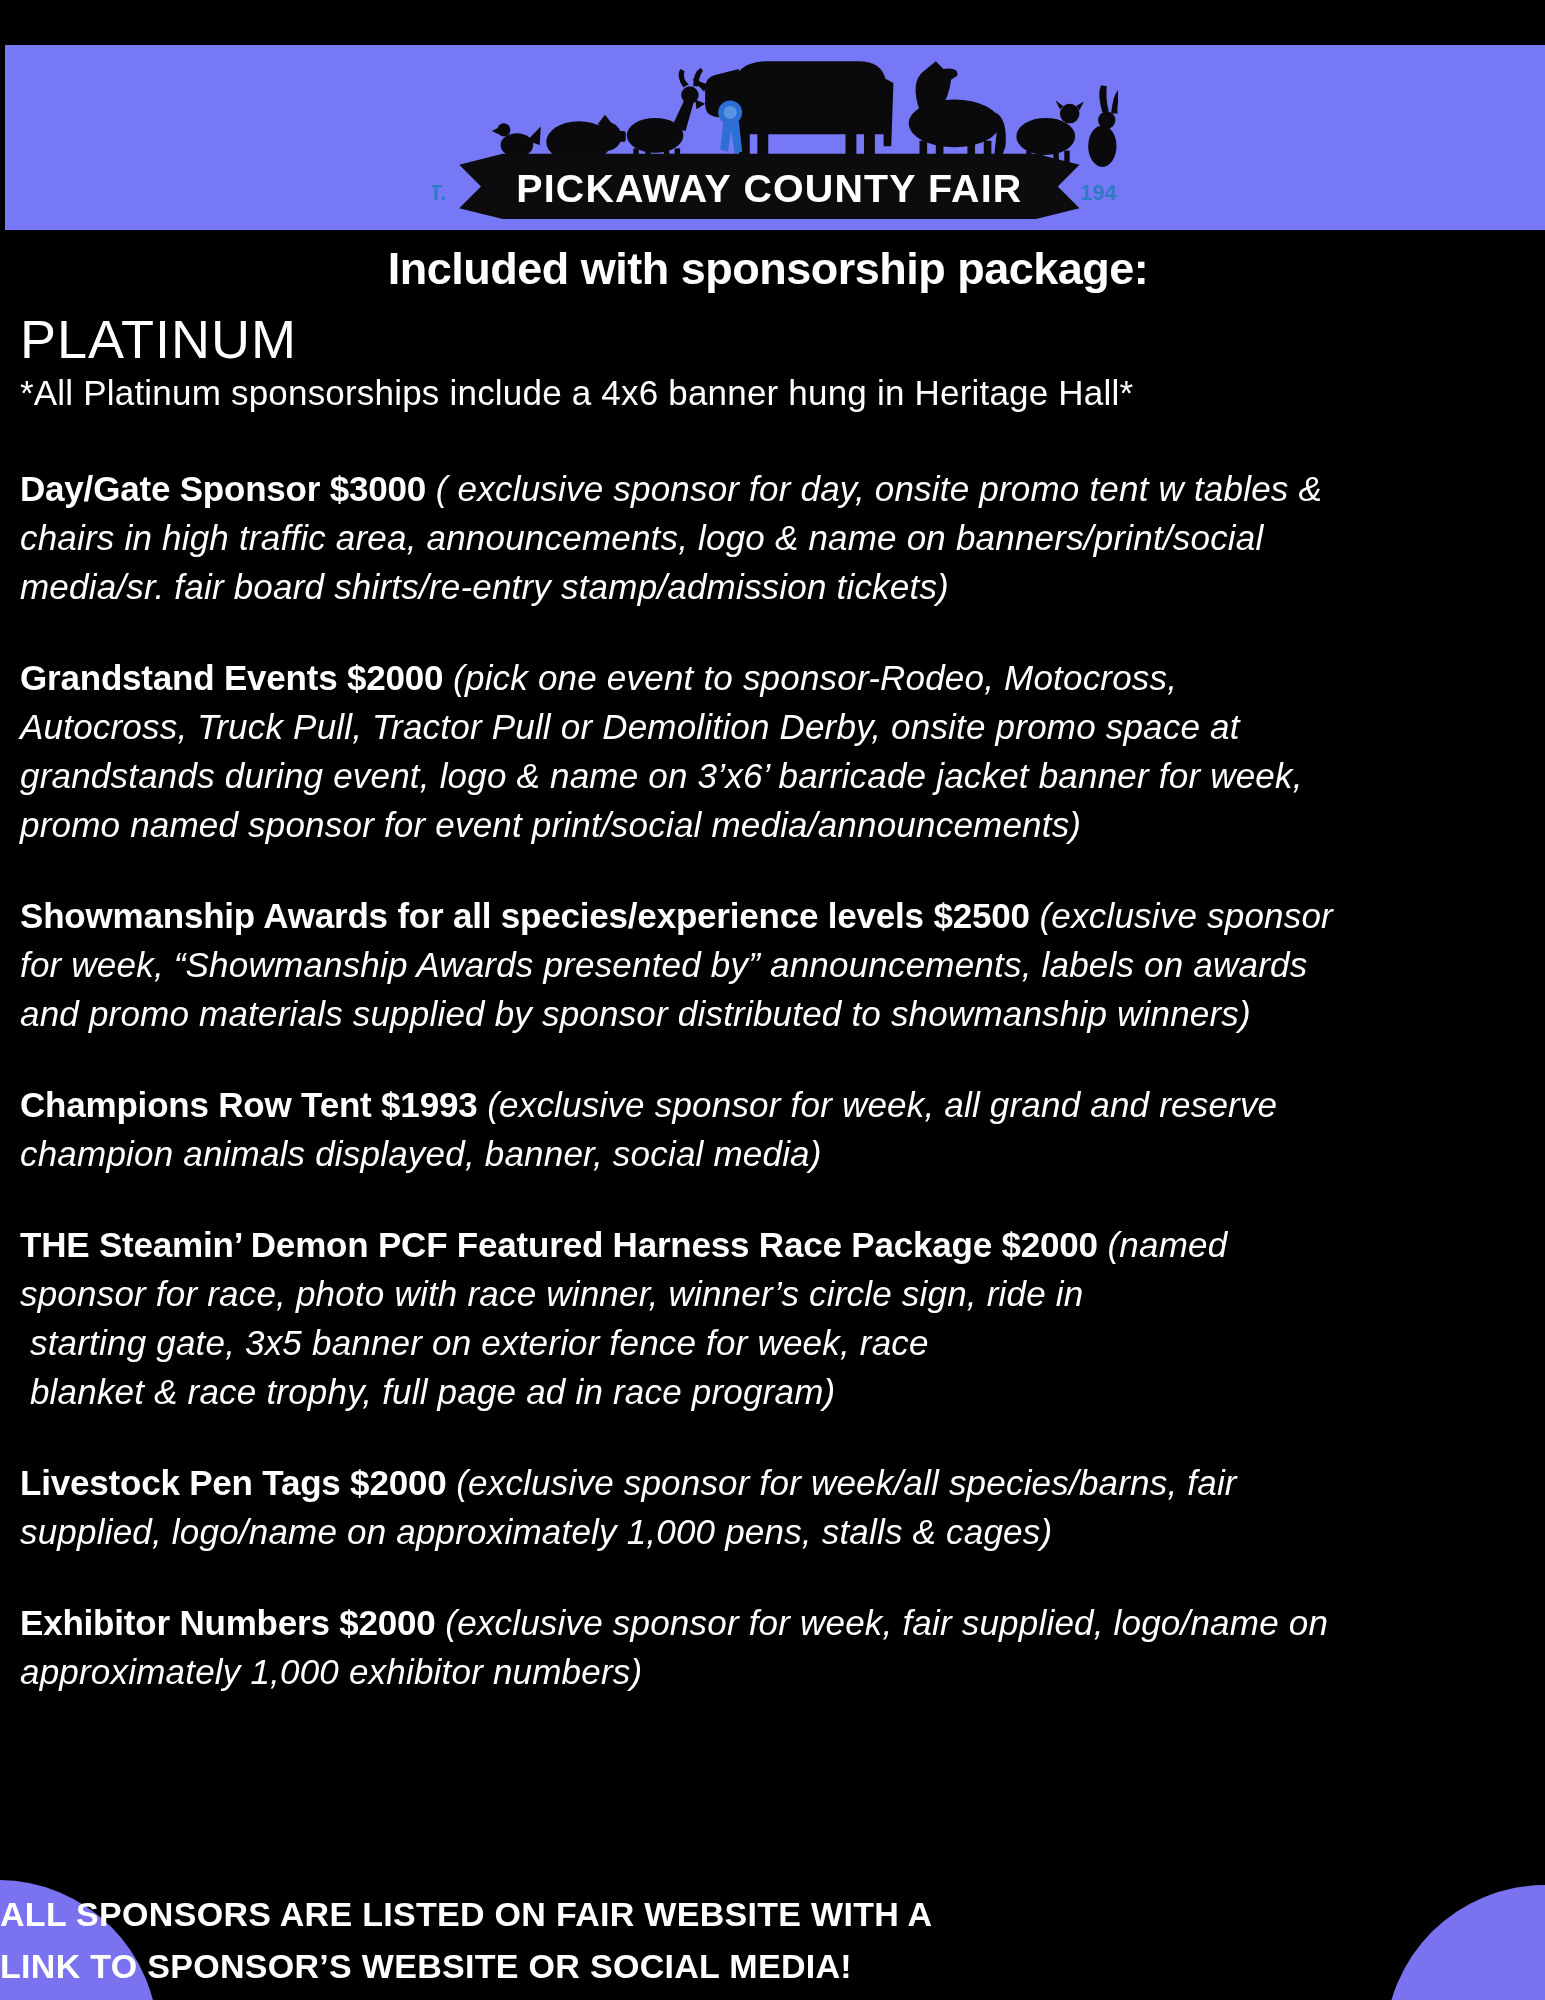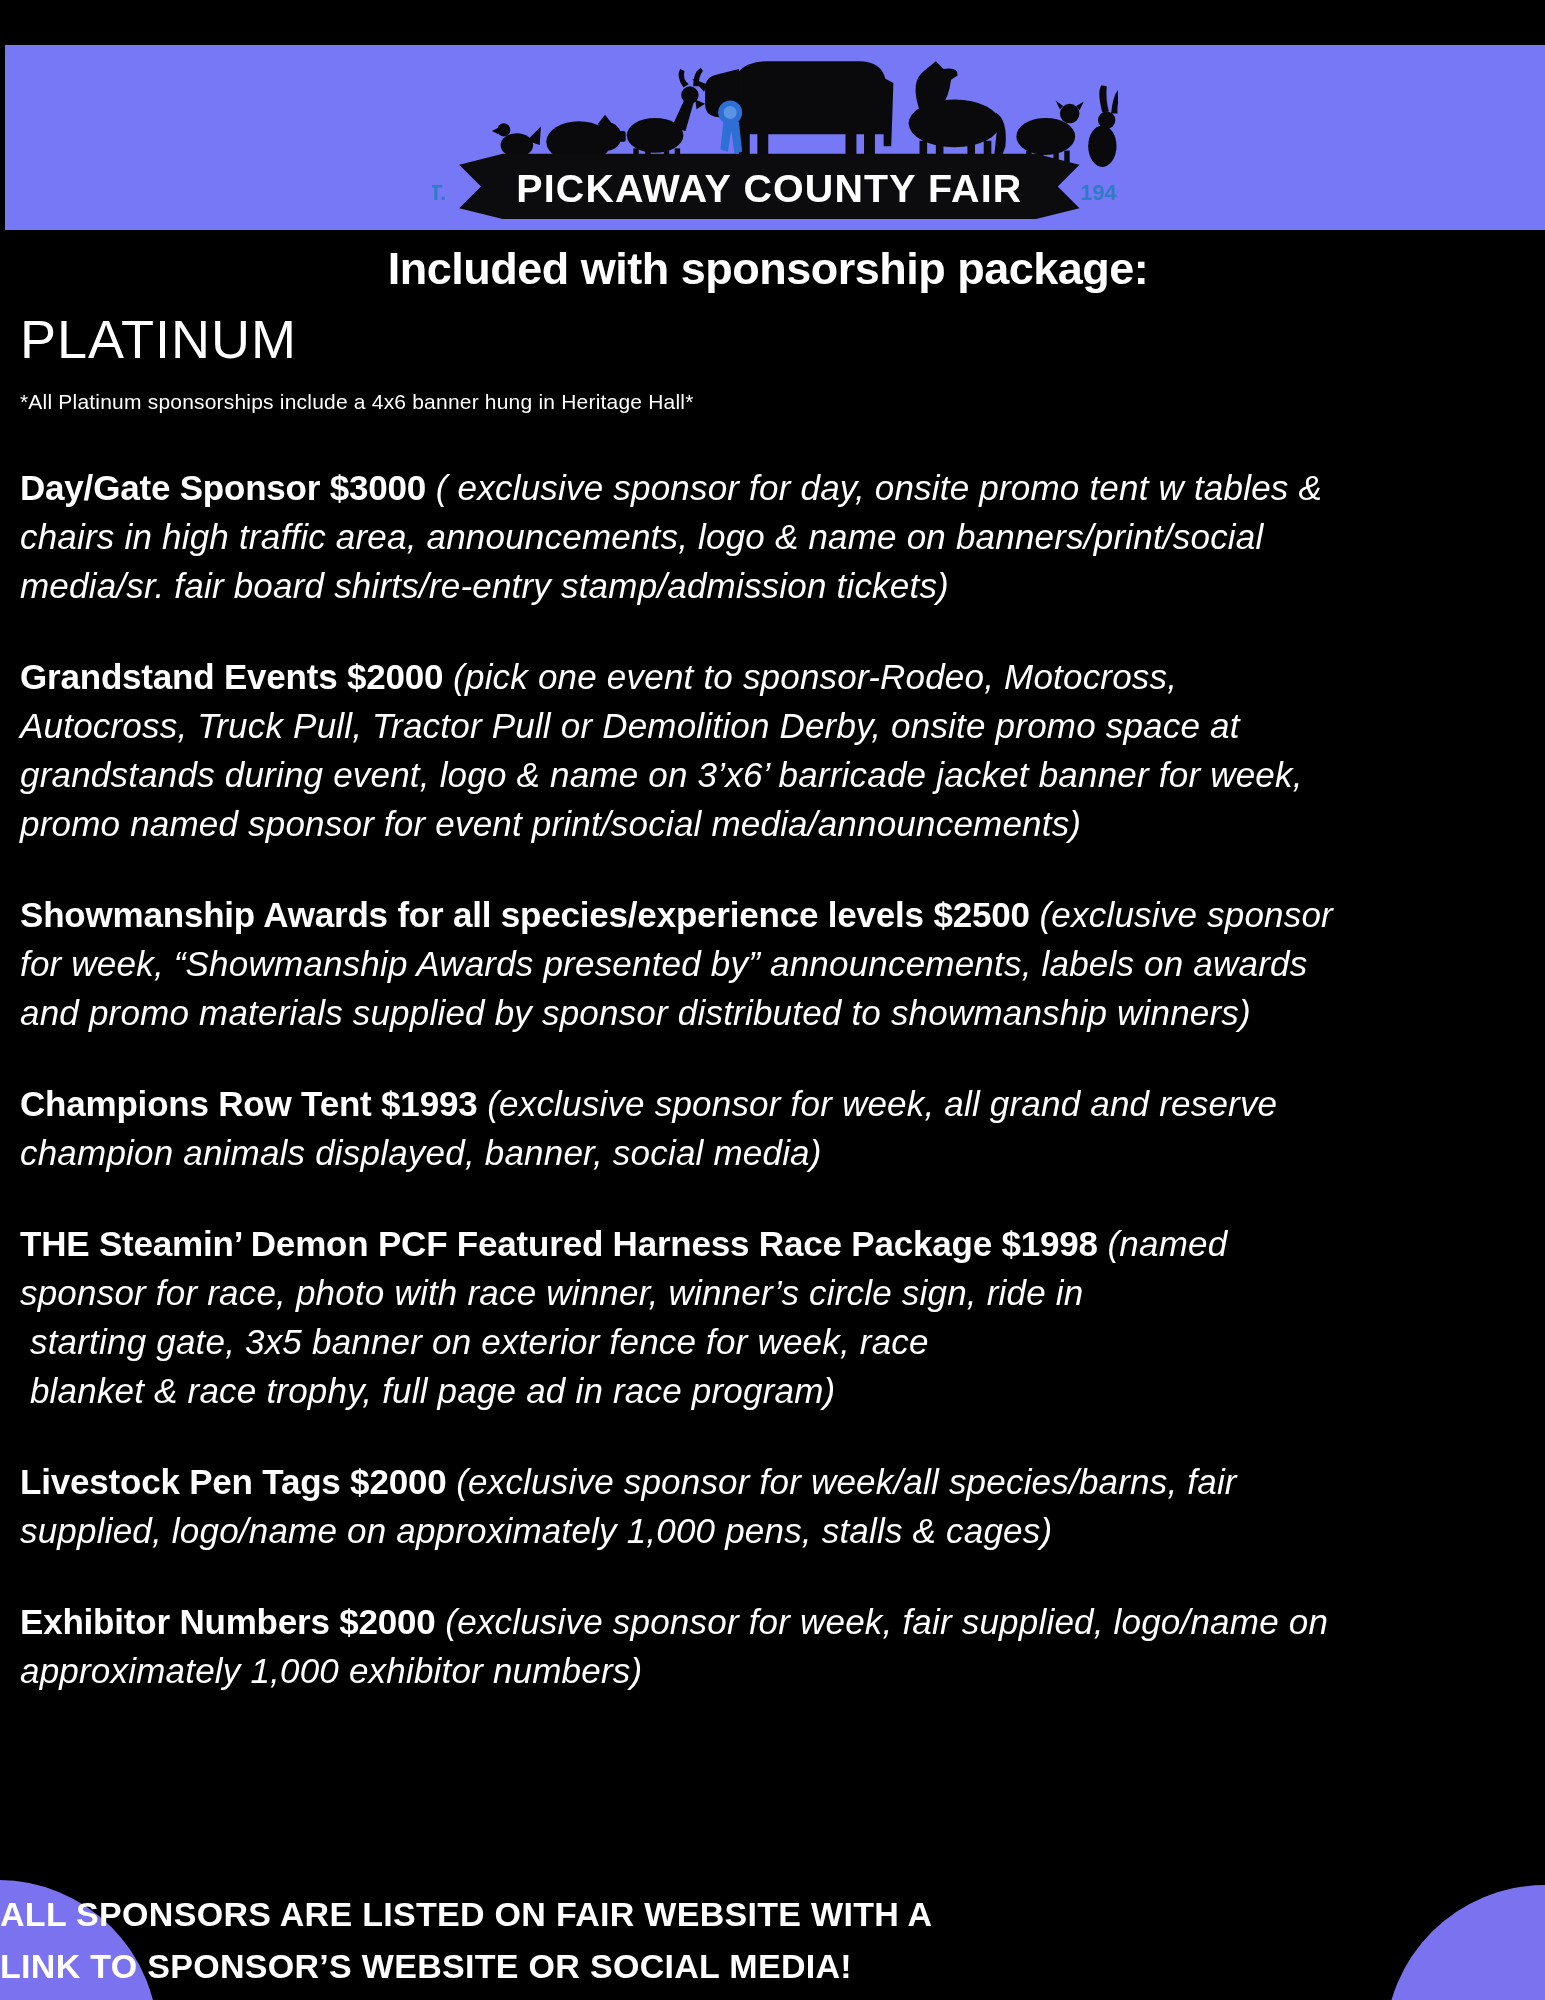--- a/index.html
+++ b/index.html
@@ -23,22 +23,22 @@
   .main-title {
     text-align:center;
     font-size:45px; font-weight:800; letter-spacing:-0.5px;
     line-height:1.2;
   }
   .tier-title {
     font-size:54px; font-weight:400; letter-spacing:1px;
     margin-top:12px; line-height:1.15;
   }
   .tier-note {
-    font-size:21px; font-weight:400; letter-spacing:0.2px;
-    margin-top:18px; line-height:1.3;
+    font-size:35px; font-weight:400; letter-spacing:0.2px;
+    margin-top:0; line-height:1.3;
   }
   .pkg {
     font-size:35px; line-height:49px;
     margin-top:42px;
   }
   .pkg:first-of-type { margin-top:48px; }
   .pkg b { font-weight:700; letter-spacing:-0.2px; }
   .pkg i { font-weight:300; font-style:italic; white-space:pre-wrap; letter-spacing:0.2px; }
   .footer-note {
     position:absolute; left:0; right:0; top:1888px;
@@ -156,21 +156,21 @@
 grandstands during event, logo &amp; name on 3’x6’ barricade jacket banner for week,
 promo named sponsor for event print/social media/announcements)</i></p>
 
   <p class="pkg"><b>Showmanship Awards for all species/experience levels $2500</b> <i>(exclusive sponsor
 for week, “Showmanship Awards presented by” announcements, labels on awards
 and promo materials supplied by sponsor distributed to showmanship winners)</i></p>
 
   <p class="pkg"><b>Champions Row Tent $1993</b> <i>(exclusive sponsor for week, all grand and reserve
 champion animals displayed, banner, social media)</i></p>
 
-  <p class="pkg"><b>THE Steamin’ Demon PCF Featured Harness Race Package $1998</b> <i>(named
+  <p class="pkg"><b>THE Steamin’ Demon PCF Featured Harness Race Package $2000</b> <i>(named
 sponsor for race, photo with race winner, winner’s circle sign, ride in
  starting gate, 3x5 banner on exterior fence for week, race
  blanket &amp; race trophy, full page ad in race program)</i></p>
 
   <p class="pkg"><b>Livestock Pen Tags $2000</b> <i>(exclusive sponsor for week/all species/barns, fair
 supplied, logo/name on approximately 1,000 pens, stalls &amp; cages)</i></p>
 
   <p class="pkg"><b>Exhibitor Numbers $2000</b> <i>(exclusive sponsor for week, fair supplied, logo/name on
 approximately 1,000 exhibitor numbers)</i></p>
 

